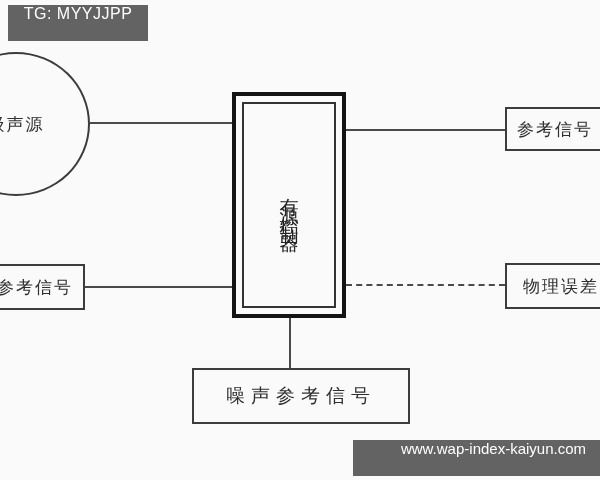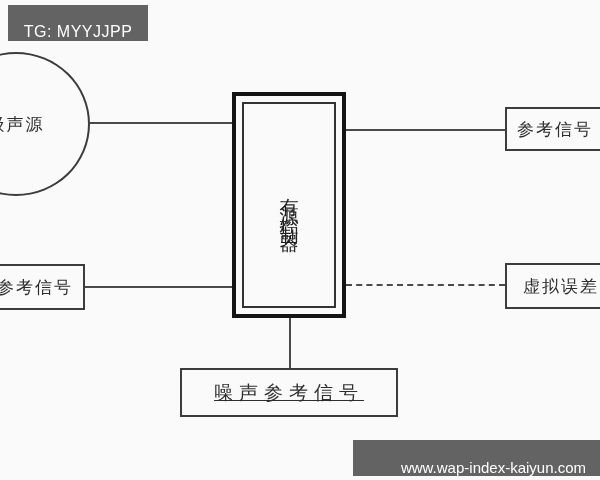--- a/index.html
+++ b/index.html
@@ -14,21 +14,21 @@
     background: #fafafa;
     overflow: hidden;
   }
 
   
   .wm {
     position: absolute;
     background: rgba(82,82,82,0.9);
     color: #ffffff;
     display: flex;
-    align-items: flex-end;
+    align-items: flex-start;
     justify-content: center;
   }
   .wm-top {
     left: 8px;
     top: 5px;
     width: 140px;
     height: 36px;
     font-size: 16px;
     letter-spacing: 0.5px;
   }
@@ -93,21 +93,21 @@
   .controller-label {
     writing-mode: vertical-rl;
     text-orientation: upright;
     font-size: 19px;
     letter-spacing: 9px;
     color: #222222;
   }
   .box-physical   { left: 505px; top: 107px; width: 112px; height: 44px; justify-content: flex-start; padding-left: 10px; }
   .box-virtual    { left: 505px; top: 263px; width: 112px; height: 46px; justify-content: flex-start; padding-left: 16px; }
   .box-reference  { left: -30px; top: 264px; width: 115px; height: 46px; justify-content: flex-end; padding-right: 10px; }
-  .box-noise-ref  { left: 180px; top: 368px; width: 218px; height: 49px; font-size: 19px; letter-spacing: 6px; text-decoration: underline; }
+  .box-noise-ref  { left: 192px; top: 368px; width: 218px; height: 56px; font-size: 19px; letter-spacing: 6px; }
 
   
   .line {
     position: absolute;
     border: 0;
   }
   .line-h-solid { border-top: 2px solid #4a4a4a; height: 0; }
   .line-h-dashed { border-top: 2px dashed #4a4a4a; height: 0; }
   .line-v-solid { border-left: 2px solid #4a4a4a; width: 0; }
 
@@ -146,21 +146,21 @@
 
   <div class="node-box box-reference">
     <span>参考信号</span>
   </div>
 
   <div class="line line-h-solid line-reference"></div>
 
   <div class="line line-h-dashed line-virtual"></div>
 
   <div class="node-box box-virtual">
-    <span>虚拟误差</span>
+    <span>物理误差</span>
   </div>
 
   <div class="line line-v-solid line-noise-ref"></div>
 
   <div class="node-box box-noise-ref">
     <span>噪声参考信号</span>
   </div>
 
   <div class="wm wm-bottom">
     <span>www.wap-index-kaiyun.com</span>

